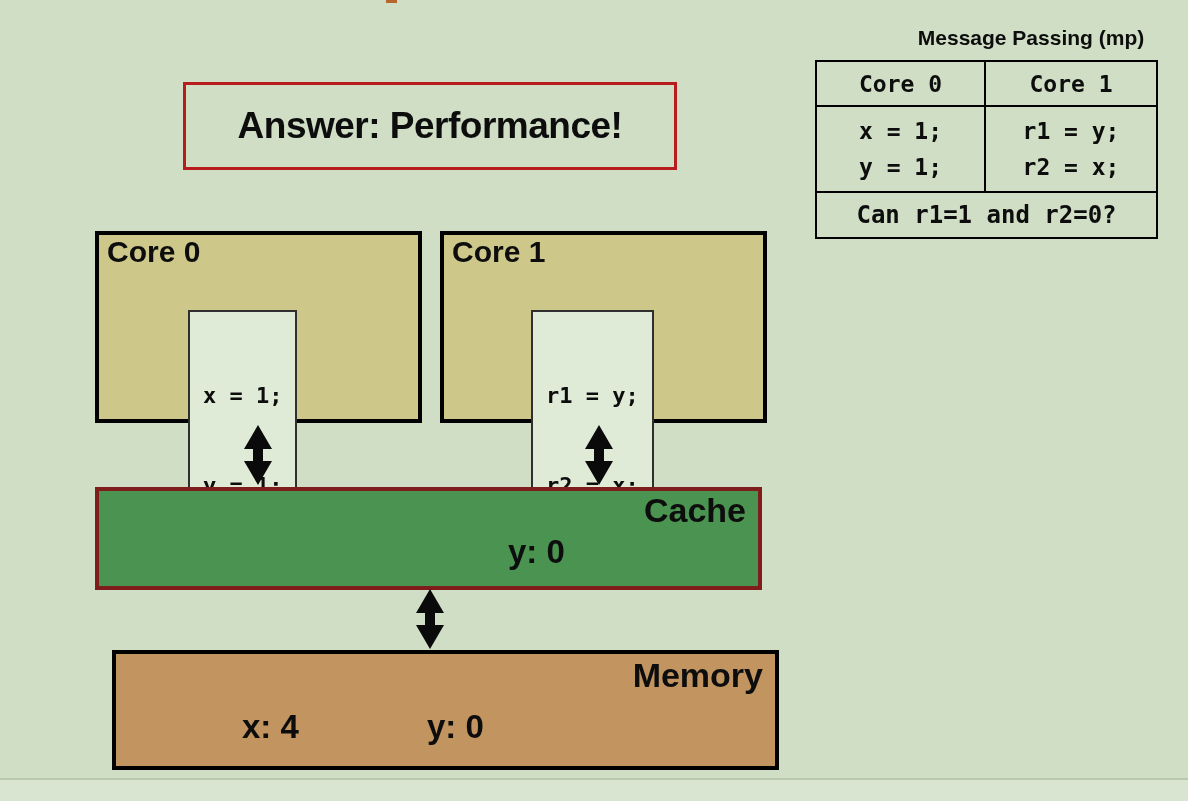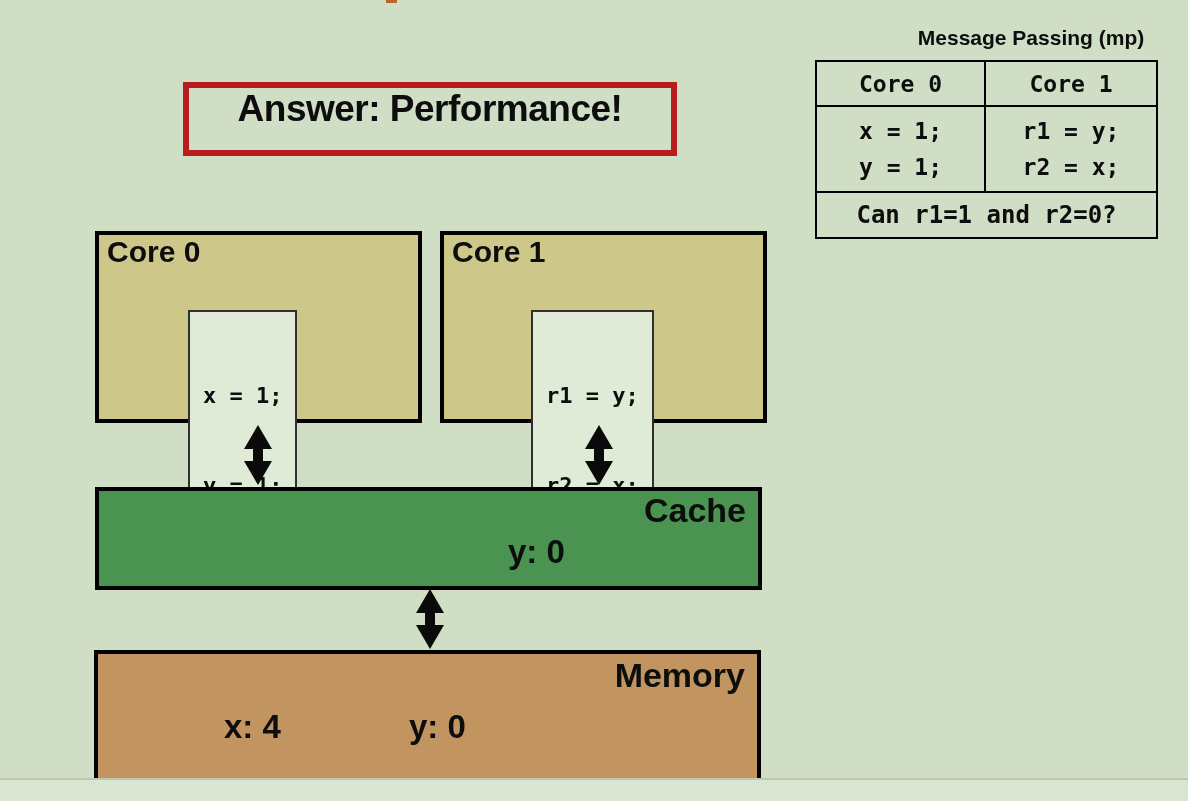--- a/index.html
+++ b/index.html
@@ -18,22 +18,22 @@
     background:var(--bg); color:var(--ink);
     font-family:"Liberation Sans", sans-serif; font-weight:bold;
   }
   .mono { font-family:"DejaVu Sans Mono", monospace; font-weight:bold; }
 
   
   #top-artifact { position:absolute; left:386px; top:0; width:11px; height:3px; background:#b5672e; }
 
   
   #answer-box {
-    position:absolute; left:183px; top:82px; width:494px; height:74px;
-    border:6px solid #b91c1c; display:flex; justify-content:center;
+    position:absolute; left:183px; top:82px; width:494px; height:88px;
+    border:3px solid #b91c1c; display:flex; align-items:center; justify-content:center;
     font-size:37px; letter-spacing:-0.5px;
   }
 
   
   #mp-title { position:absolute; left:853px; top:26px; width:356px; text-align:center; font-size:21px; }
   #mp-table { position:absolute; left:815px; top:60px; width:343px; border:2px solid #000; }
   .mp-row-head { display:grid; grid-template-columns:169px 1fr; border-bottom:2px solid #000; }
   .mp-row-code { display:grid; grid-template-columns:169px 1fr; border-bottom:2px solid #000; }
   .mp-cell-head { text-align:center; font-size:23px; padding:9px 0 8px 0; }
   .mp-cell-head:first-child, .mp-cell-code:first-child { border-right:2px solid #000; }
@@ -47,26 +47,26 @@
   .core-title { position:absolute; left:8px; top:0px; font-size:30px; }
   .code-box {
     position:absolute; top:75px; display:inline-block;
     background:var(--codebox-fill); border:2px solid #2f2f2f;
     font-size:22px; line-height:30px; padding:9px 13px; white-space:pre;
   }
   #core0 .code-box { left:89px; }
   #core1 .code-box { left:87px; }
 
   
-  #cache { position:absolute; left:95px; top:487px; width:667px; height:103px; background:var(--cache-fill); border:4px solid #000000; }
+  #cache { position:absolute; left:95px; top:487px; width:667px; height:103px; background:var(--cache-fill); border:4px solid #7f1d1d; }
   #cache .box-title { position:absolute; right:12px; top:0px; font-size:34px; }
   #cache .val-y { position:absolute; left:409px; top:42px; font-size:33px; }
 
   
-  #memory { position:absolute; left:94px; top:650px; width:667px; height:152px; background:var(--memory-fill); border:4px solid #000; }
+  #memory { position:absolute; left:112px; top:650px; width:667px; height:120px; background:var(--memory-fill); border:4px solid #000; }
   #memory .box-title { position:absolute; right:12px; top:2px; font-size:34px; }
   #memory .val-x { position:absolute; left:126px; top:54px; font-size:33px; }
   #memory .val-y { position:absolute; left:311px; top:54px; font-size:33px; }
 
   
   .varrow { position:absolute; width:28px; height:60px; }
   #arrow-core0 { left:244px; top:425px; }
   #arrow-core1 { left:585px; top:425px; }
   #arrow-cache  { left:416px; top:589px; }
   .varrow polygon { fill:#0a0a0a; }

